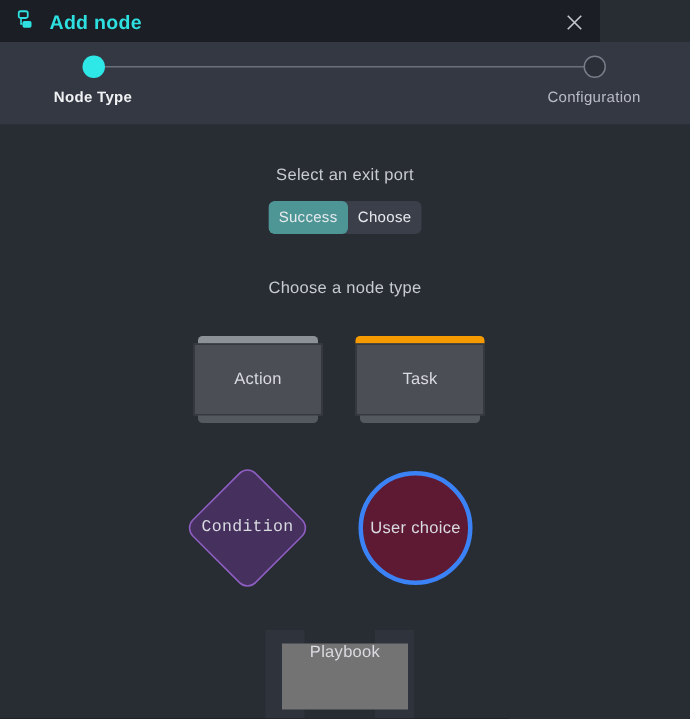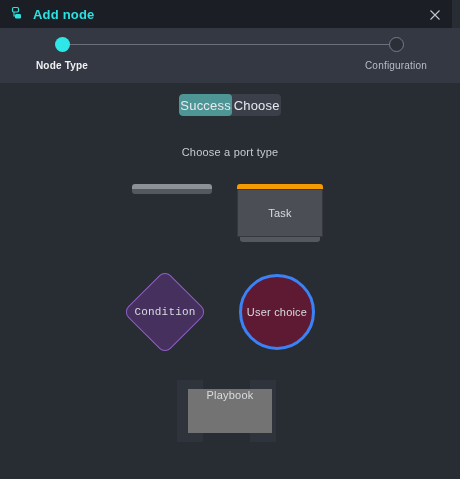--- a/index.html
+++ b/index.html
@@ -16,21 +16,21 @@
     width: 460px;
     height: 479px;
     overflow: hidden;
     background: #282c33;
   }
 
   
   .titlebar {
     position: absolute;
     left: 0; top: 0;
-    width: 452px;
+    width: 400px;
     height: 28px;
     background: #1b1e24;
     display: flex;
     align-items: center;
   }
   .title-icon {
     margin-left: 9px;
     width: 16px;
     height: 16px;
     display: block;
@@ -131,21 +131,21 @@
     border-radius: 4px;
     background: #3b3f4a;
     display: flex;
     overflow: hidden;
   }
   .seg {
     flex: 1 1 auto;
     display: flex;
     align-items: center;
     justify-content: center;
-    font-size: 13px;
+    font-size: 10px;
     color: #e8eaee;
     cursor: pointer;
     letter-spacing: 0.2px;
   }
   .seg.selected {
     background: #4e9695;
     border-radius: 4px;
   }
 
   
@@ -288,32 +288,36 @@
     </div>
 
     <div class="step last">
       <div class="step-dot inactive"></div>
       <div class="step-label inactive">Configuration</div>
     </div>
   </div>
 
   <div class="body">
 
+    <div class="section-caption" id="exit-caption">Select an exit port</div>
 
     <div class="segmented">
       <div class="seg selected">Success</div>
       <div class="seg">Choose</div>
     </div>
 
-    <div class="section-caption" id="type-caption">Choose a port type</div>
+    <div class="section-caption" id="type-caption">Choose a node type</div>
 
     <div class="shape-grid" style="height:310px;">
 
       <div class="node card action" style="left:129px; top:26px;">
         <div class="bar-top"></div>
+        <div class="card-body">
+          <span class="node-label">Action</span>
+        </div>
         <div class="bar-bot"></div>
       </div>
 
       <div class="node card task" style="left:237px; top:26px;">
         <div class="bar-top"></div>
         <div class="card-body">
           <span class="node-label">Task</span>
         </div>
         <div class="bar-bot"></div>
       </div>

